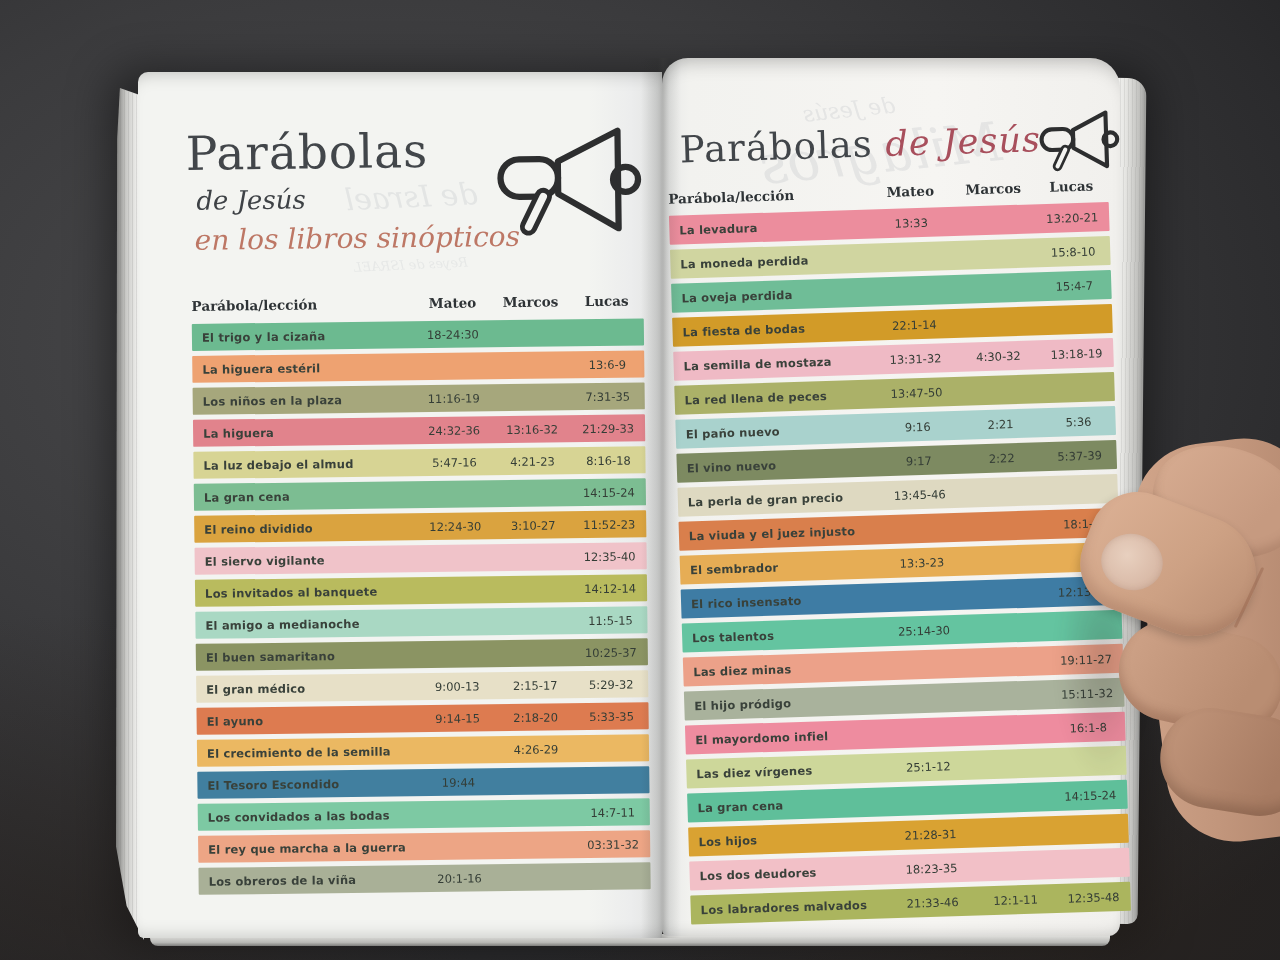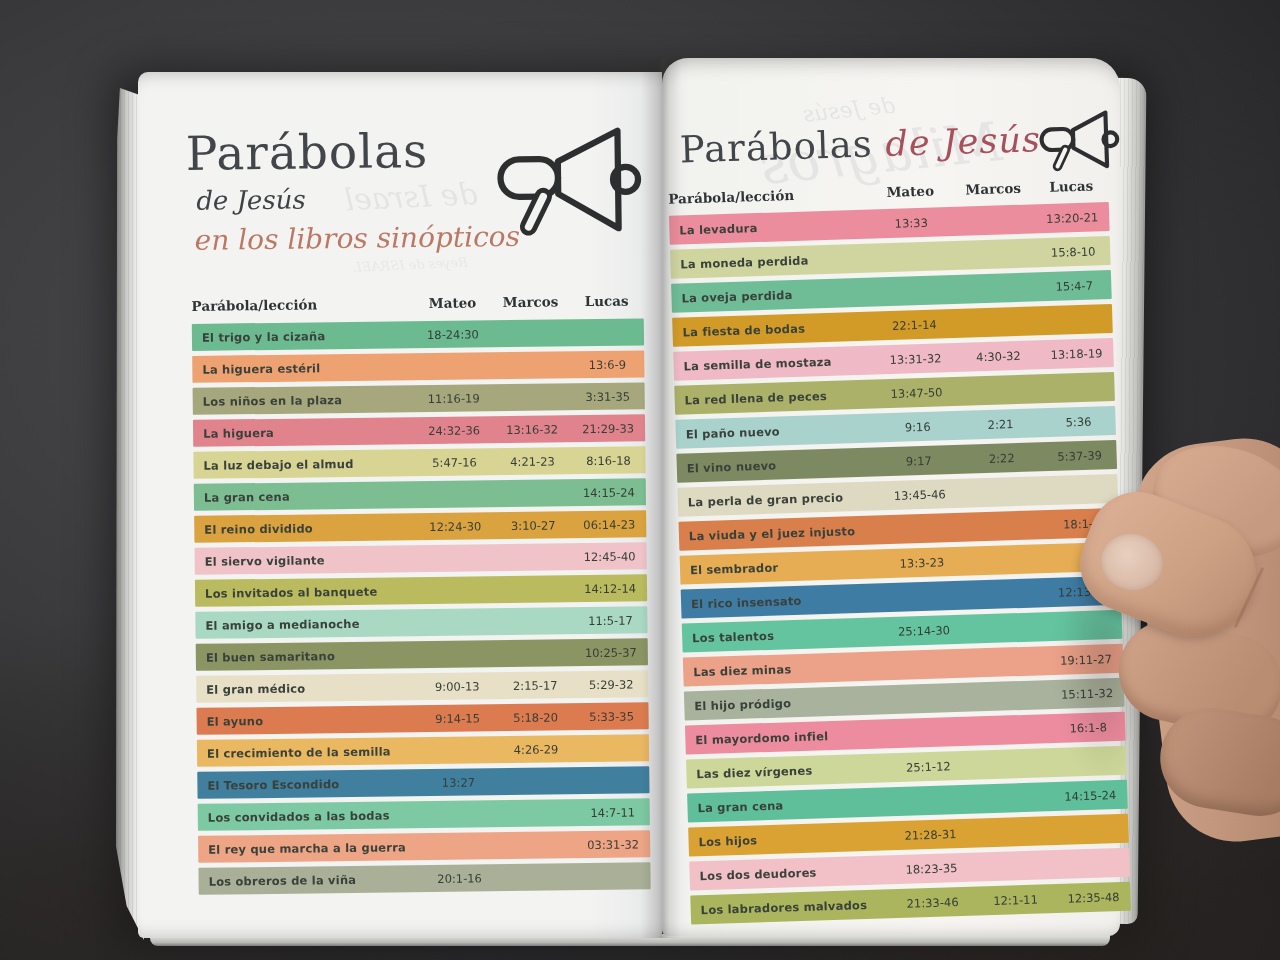--- a/index.html
+++ b/index.html
@@ -152,21 +152,21 @@
           <div class="trow" style="background: rgb(238, 162, 113);">
             <span class="lab">La higuera estéril</span>
             <span class="num"></span>
             <span class="num"></span>
             <span class="num">13:6-9</span>
           </div>
           <div class="trow" style="background: rgb(166, 167, 124);">
             <span class="lab">Los niños en la plaza</span>
             <span class="num">11:16-19</span>
             <span class="num"></span>
-            <span class="num">3:31-35</span>
+            <span class="num">7:31-35</span>
           </div>
           <div class="trow" style="background: rgb(225, 131, 140);">
             <span class="lab">La higuera</span>
             <span class="num">24:32-36</span>
             <span class="num">13:16-32</span>
             <span class="num">21:29-33</span>
           </div>
           <div class="trow" style="background: rgb(215, 212, 148);">
             <span class="lab">La luz debajo el almud</span>
             <span class="num">5:47-16</span>
@@ -176,67 +176,67 @@
           <div class="trow" style="background: rgb(124, 189, 146);">
             <span class="lab">La gran cena</span>
             <span class="num"></span>
             <span class="num"></span>
             <span class="num">14:15-24</span>
           </div>
           <div class="trow" style="background: rgb(218, 163, 63);">
             <span class="lab">El reino dividido</span>
             <span class="num">12:24-30</span>
             <span class="num">3:10-27</span>
-            <span class="num">06:14-23</span>
+            <span class="num">11:52-23</span>
           </div>
           <div class="trow" style="background: rgb(240, 195, 201);">
             <span class="lab">El siervo vigilante</span>
             <span class="num"></span>
             <span class="num"></span>
-            <span class="num">12:45-40</span>
+            <span class="num">12:35-40</span>
           </div>
           <div class="trow" style="background: rgb(185, 187, 94);">
             <span class="lab">Los invitados al banquete</span>
             <span class="num"></span>
             <span class="num"></span>
             <span class="num">14:12-14</span>
           </div>
           <div class="trow" style="background: rgb(169, 216, 195);">
             <span class="lab">El amigo a medianoche</span>
             <span class="num"></span>
             <span class="num"></span>
-            <span class="num">11:5-17</span>
+            <span class="num">11:5-15</span>
           </div>
           <div class="trow" style="background: rgb(139, 148, 99);">
             <span class="lab">El buen samaritano</span>
             <span class="num"></span>
             <span class="num"></span>
             <span class="num">10:25-37</span>
           </div>
           <div class="trow" style="background: rgb(231, 224, 199);">
             <span class="lab">El gran médico</span>
             <span class="num">9:00-13</span>
             <span class="num">2:15-17</span>
             <span class="num">5:29-32</span>
           </div>
           <div class="trow" style="background: rgb(221, 123, 80);">
             <span class="lab">El ayuno</span>
             <span class="num">9:14-15</span>
-            <span class="num">5:18-20</span>
+            <span class="num">2:18-20</span>
             <span class="num">5:33-35</span>
           </div>
           <div class="trow" style="background: rgb(235, 184, 98);">
             <span class="lab">El crecimiento de la semilla</span>
             <span class="num"></span>
             <span class="num">4:26-29</span>
             <span class="num"></span>
           </div>
           <div class="trow" style="background: rgb(65, 127, 159);">
             <span class="lab">El Tesoro Escondido</span>
-            <span class="num">13:27</span>
+            <span class="num">19:44</span>
             <span class="num"></span>
             <span class="num"></span>
           </div>
           <div class="trow" style="background: rgb(125, 201, 163);">
             <span class="lab">Los convidados a las bodas</span>
             <span class="num"></span>
             <span class="num"></span>
             <span class="num">14:7-11</span>
           </div>
           <div class="trow" style="background: rgb(237, 165, 133);">

